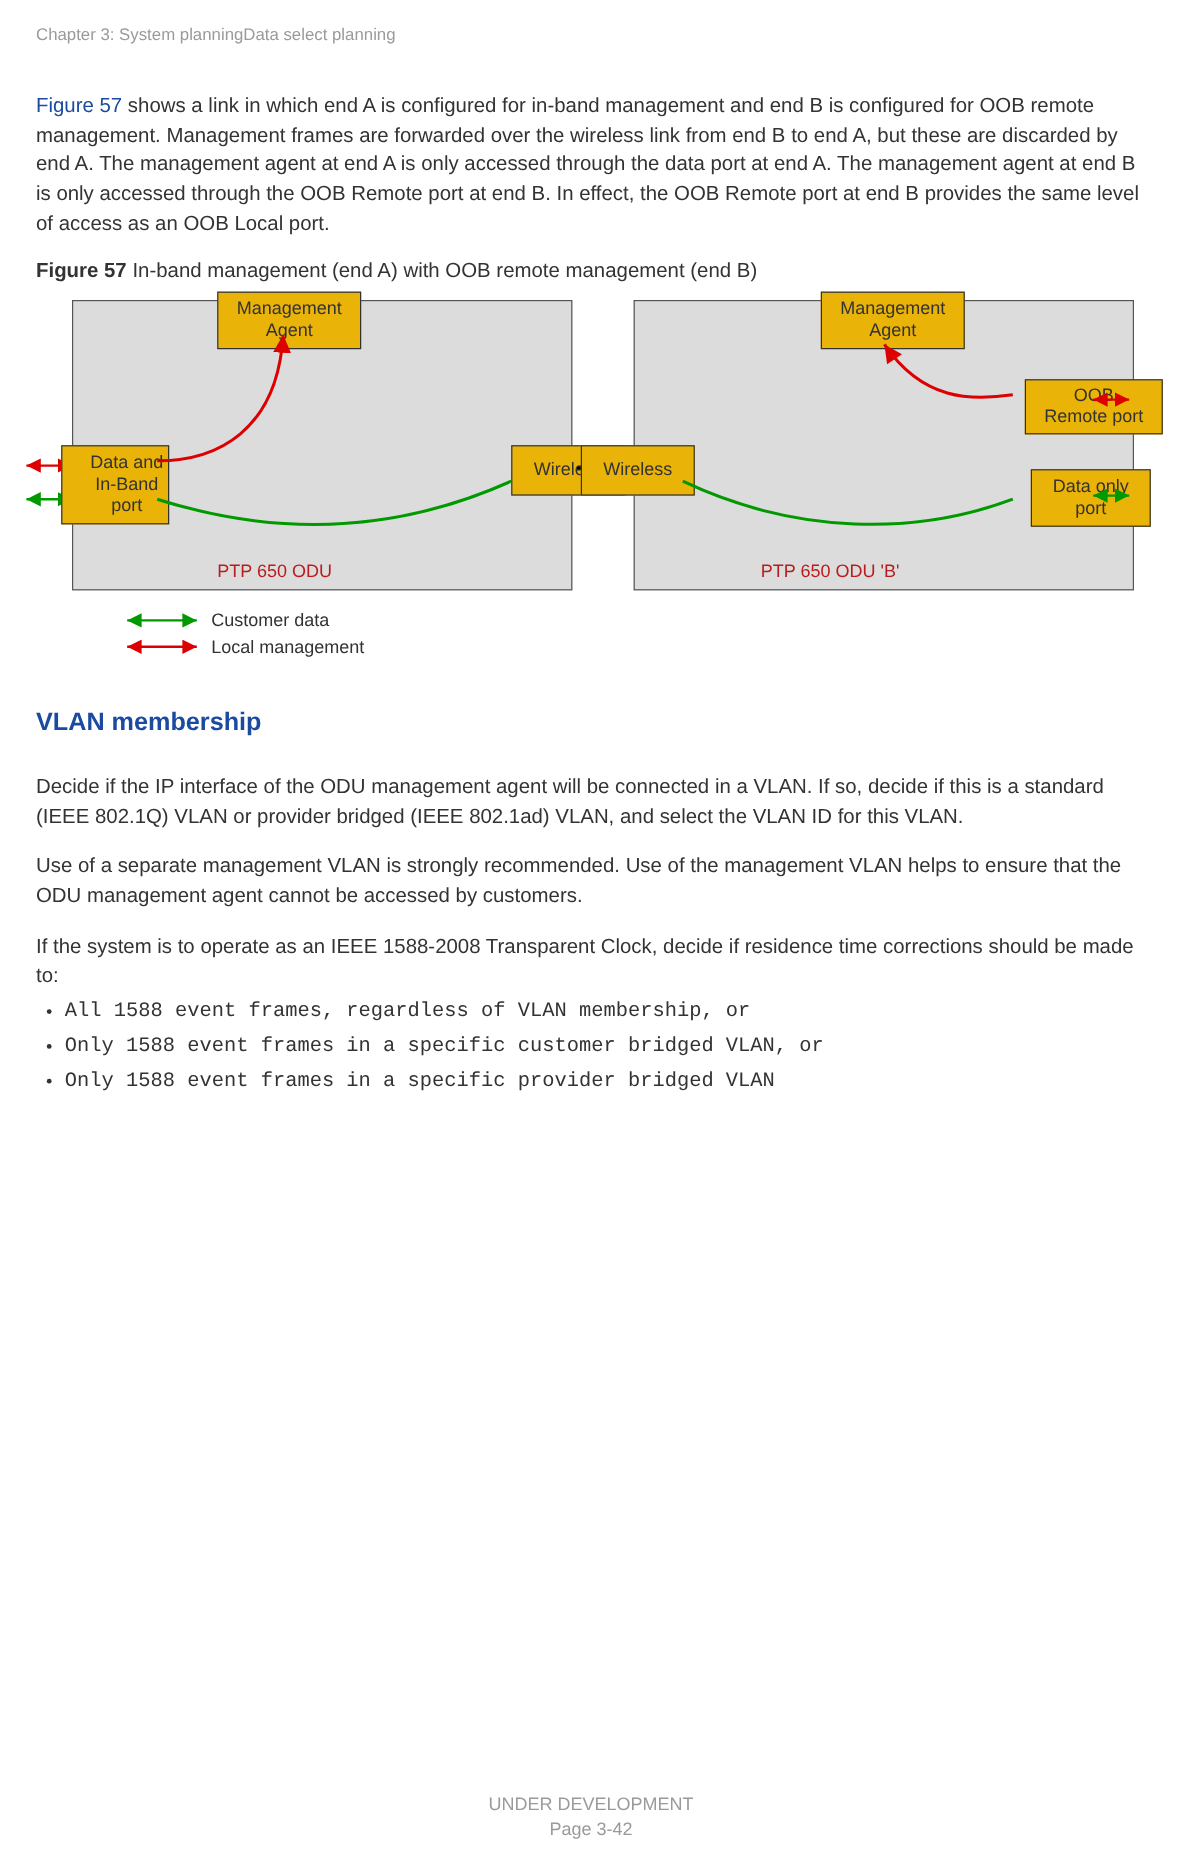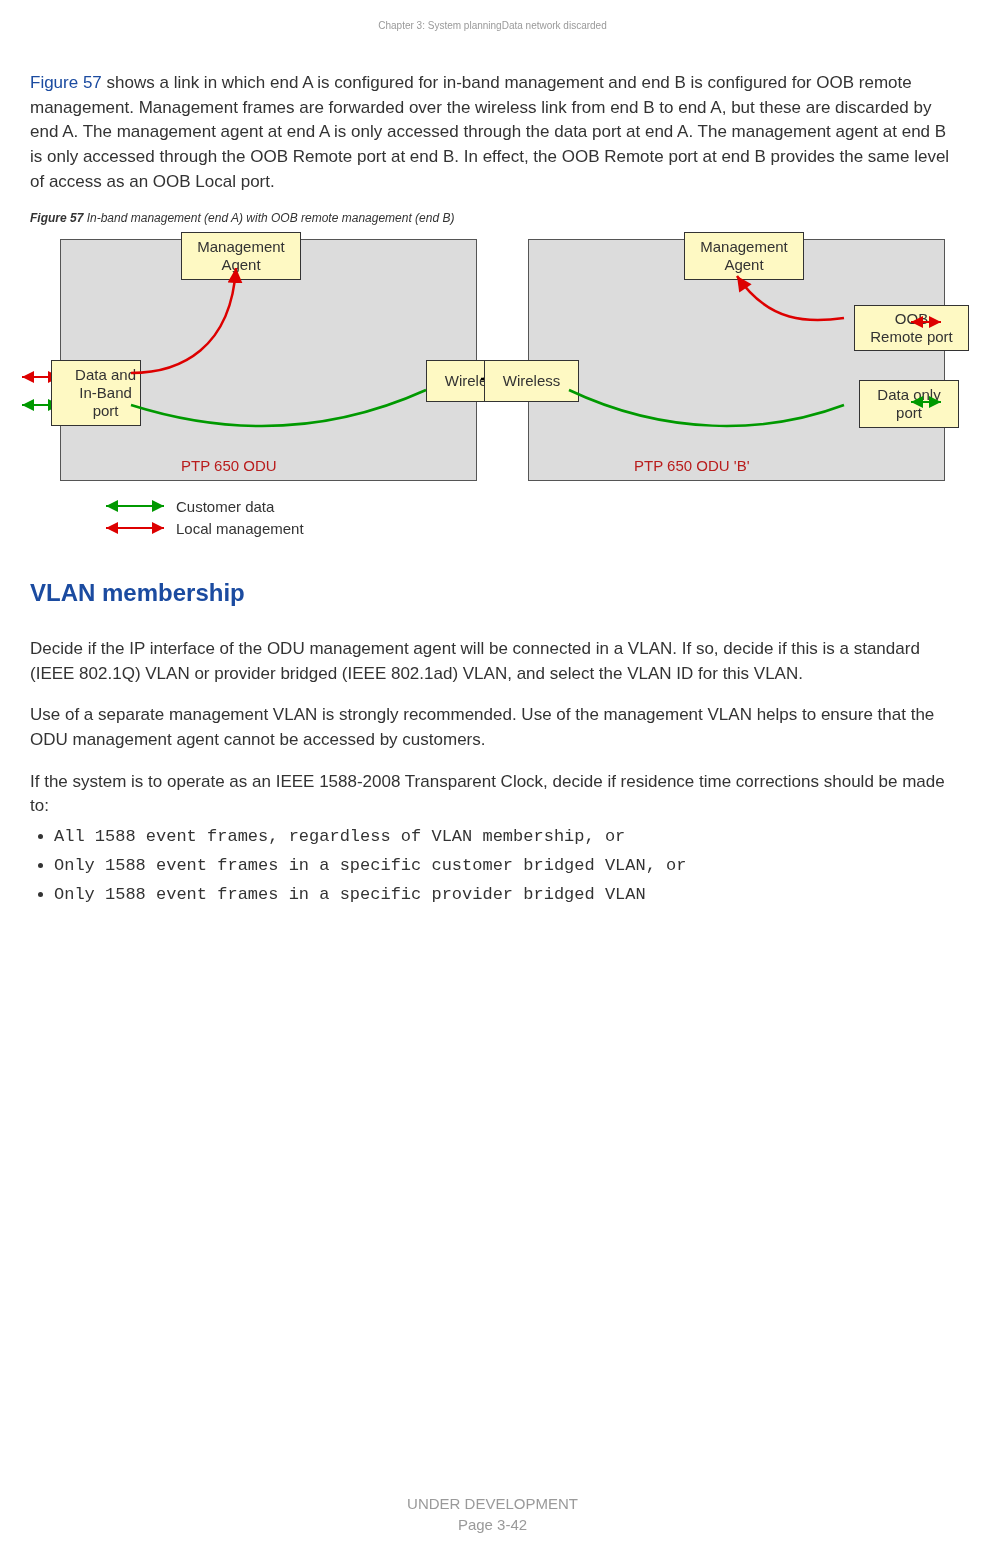--- a/index.html
+++ b/index.html
@@ -11,42 +11,41 @@
     color: #333;
   }
   .page {
     padding: 20px 30px 30px 30px;
     box-sizing: border-box;
     min-height: 1555px;
     position: relative;
   }
   .header-row {
     display: flex;
-    justify-content: center;
+    justify-content: flex-start;
     color: #9a9a9a;
-    font-size: 10px;
+    font-size: 14px;
     margin-bottom: 40px;
   }
   .body-text {
     font-size: 17px;
     line-height: 1.45;
     color: #333;
     margin-top: 30px;
   }
   .fig-ref { color: #1b4ba0; }
   .figure-caption {
-    font-size: 12px;
+    font-size: 17px;
     margin-top: 10px;
     margin-bottom: 4px;
-    font-style: italic;
   }
   .figure-caption .bold { font-weight: bold; }
   h2.section-title {
     color: #1b4ba0;
-    font-size: 24px;
+    font-size: 21px;
     font-weight: bold;
     margin: 40px 0 14px 0;
   }
   ul.bullets {
     list-style-type: disc;
     padding-left: 24px;
     margin: 4px 0;
     font-family: Liberation Mono, monospace;
   }
   ul.bullets li {
@@ -83,21 +82,21 @@
     flex: 0 0 415px;
     margin-top: 10px;
   }
   .odubox.right { flex: 0 0 415px; }
   .between {
     flex: 1;
     position: relative;
     margin-top: 10px;
   }
   .smallbox {
-    background: #fef9c3;
+    background: #eab308;
     border: 1.5px solid #333;
     font-size: 15px;
     text-align: center;
     display: flex;
     align-items: center;
     justify-content: center;
     position: absolute;
     padding: 2px 4px;
     line-height: 1.2;
   }
@@ -120,21 +119,21 @@
   }
   .leg-arrow { width: 70px; height: 16px; position: relative; }
   svg.connector { position: absolute; overflow: visible; pointer-events:none; }
 </style>
 </head>
 <body>
 
 <div class="page">
   <div class="header-row">
     <span>Chapter 3:  System planning</span>
-    <span>Data network discarded</span>
+    <span>Data select planning</span>
   </div>
 
   <p class="body-text">
     <span class="fig-ref">Figure 57</span><span> shows a link in which end A is configured for in-band management and end B is configured for OOB remote management. Management frames are forwarded over the wireless link from end B to end A, but these are discarded by end A. The management agent at end A is only accessed through the data port at end A. The management agent at end B is only accessed through the OOB Remote port at end B. In effect, the OOB Remote port at end B provides the same level of access as an OOB Local port.</span>
   </p>
 
   <div class="figure-caption">
     <span class="bold">Figure 57</span><span>  In-band management (end A) with OOB remote management (end B)</span>
   </div>
 

